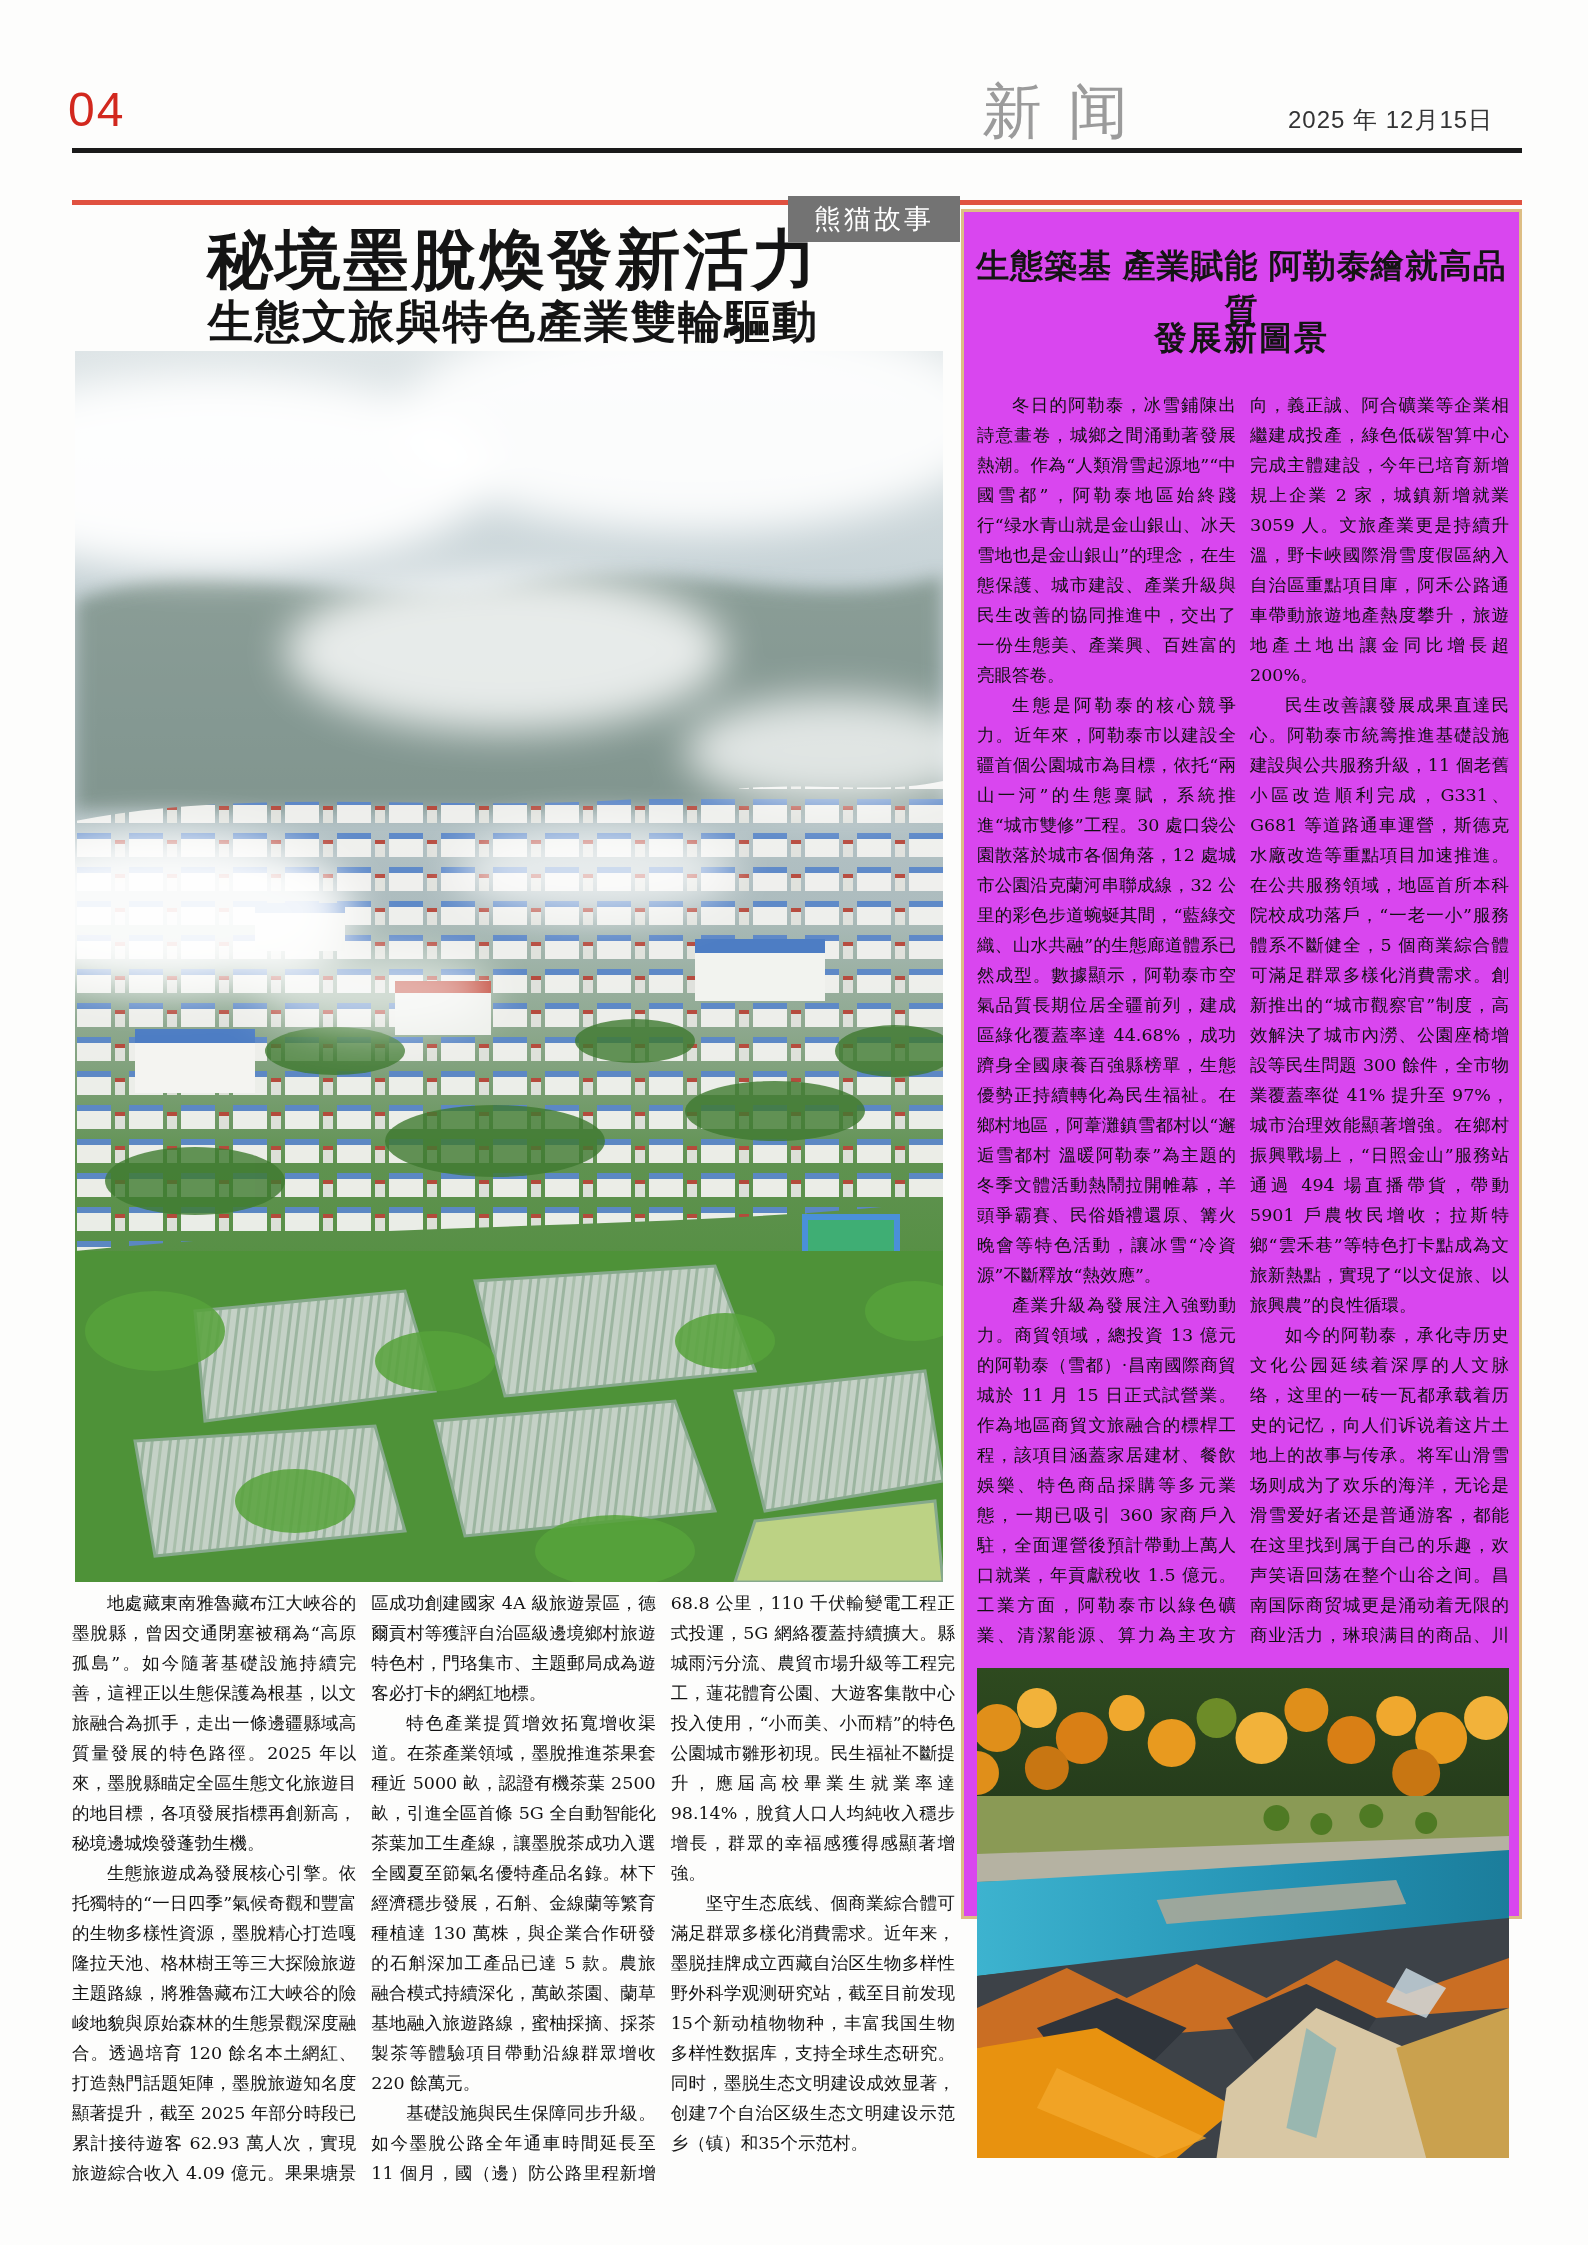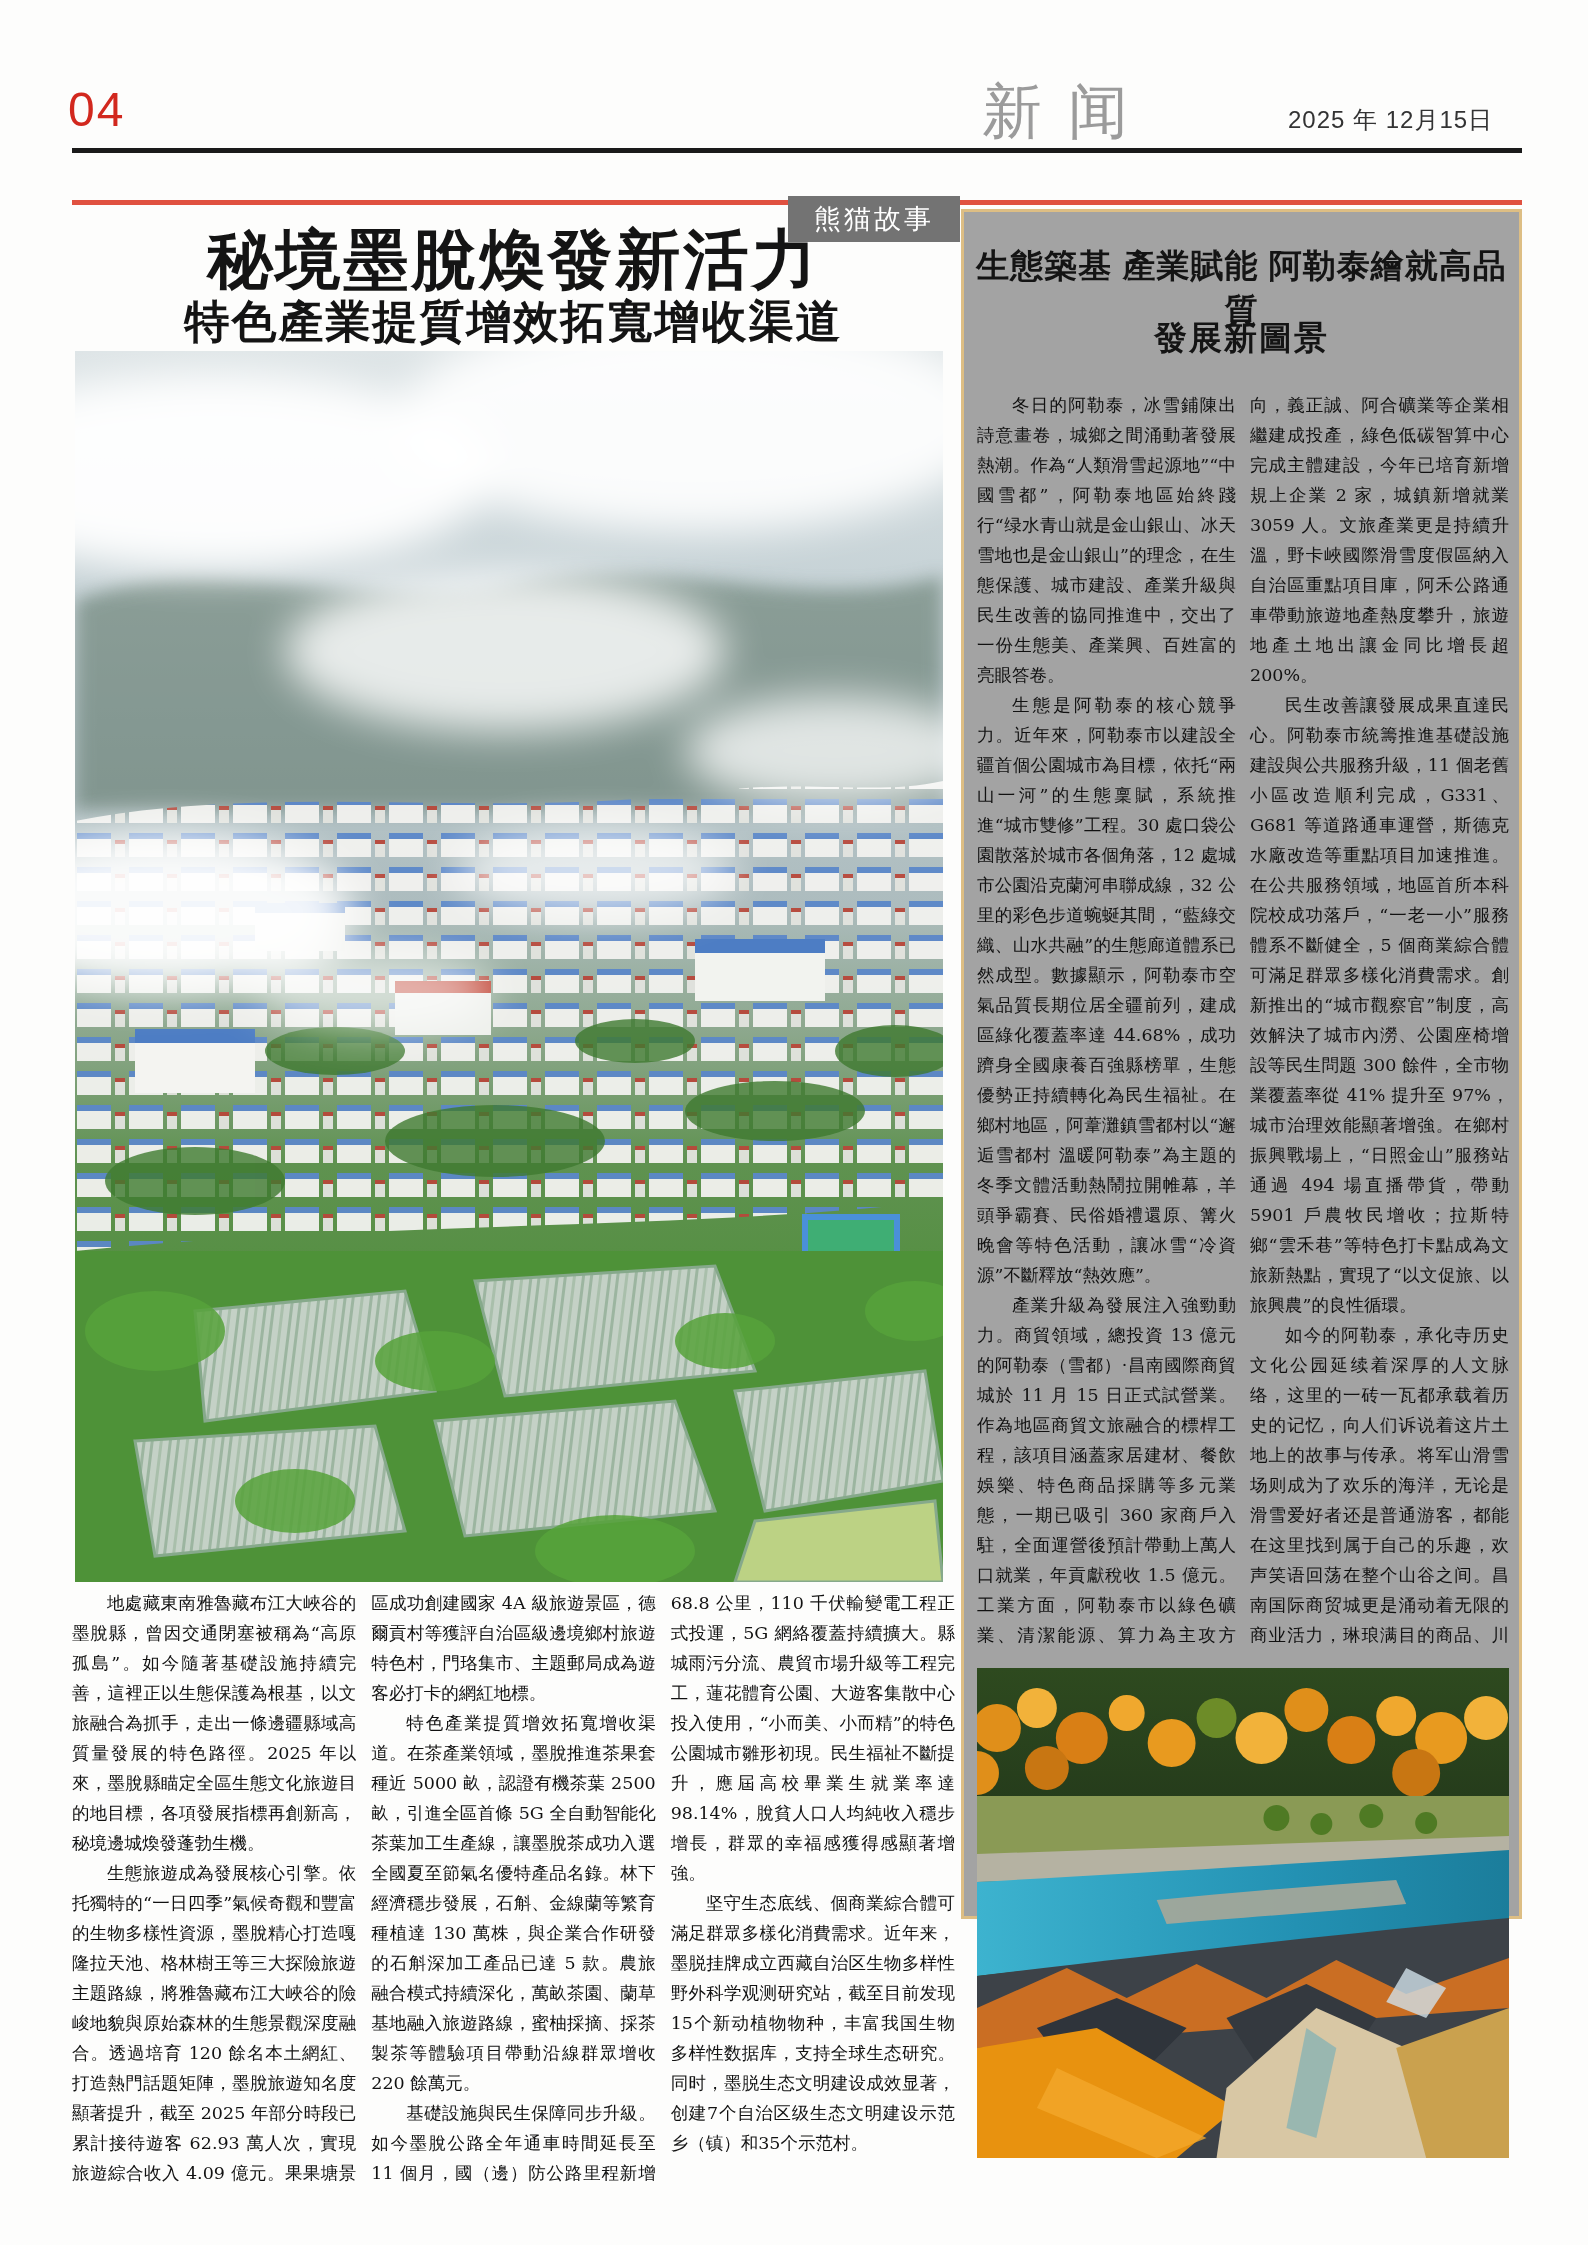--- a/index.html
+++ b/index.html
@@ -26,21 +26,21 @@
   .left-columns{
     left:72px;top:1588px;width:883px;height:622px;overflow:hidden;
     column-count:3;column-gap:15px;
     font-family:"DejaVu Serif","Liberation Serif",serif;
     font-size:17.5px;line-height:30px;text-align:justify;color:#111;
   }
   .left-columns p,.right-columns p{margin:0;text-indent:2em;}
   
   .right-box{
     left:961px;top:209px;width:561px;height:1710px;box-sizing:border-box;
-    border:3px solid #ddbe84;background:#a3a3a3;
+    border:3px solid #ddbe84;background:#d946ef;
   }
   .right-title-1{position:absolute;left:0;top:32px;width:100%;text-align:center;font-size:33px;font-weight:600;color:#141414;letter-spacing:1px;}
   .right-title-2{position:absolute;left:0;top:104px;width:100%;text-align:center;font-size:33px;font-weight:600;color:#141414;letter-spacing:2px;}
   .right-columns{
     position:absolute;left:13px;top:178px;width:532px;height:1264px;overflow:hidden;
     column-count:2;column-gap:14px;
     font-family:"DejaVu Serif","Liberation Serif",serif;
     font-size:17.5px;line-height:30px;text-align:justify;color:#111;
   }
   .right-photo{position:absolute;left:13px;top:1456px;width:532px;height:490px;overflow:hidden;background:#2c4a1e;}
@@ -49,21 +49,21 @@
 <body>
 
 <div class="abs page-number">04</div>
 <div class="abs section-title">新闻</div>
 <div class="abs page-date">2025 年 12月15日</div>
 <div class="abs black-rule"></div>
 <div class="abs red-rule"></div>
 <div class="abs panda-badge">熊猫故事</div>
 
 <h1 class="abs left-title-1" style="margin:0;">秘境墨脫煥發新活力</h1>
-<h2 class="abs left-title-2" style="margin:0;">特色產業提質增效拓寬增收渠道</h2>
+<h2 class="abs left-title-2" style="margin:0;">生態文旅與特色產業雙輪驅動</h2>
 
 <div class="abs left-photo">
   <svg viewBox="0 0 868 1231" preserveAspectRatio="none">
     <defs>
       <linearGradient id="sky" x1="0" y1="0" x2="0" y2="1">
         <stop offset="0" stop-color="#dde4e6"></stop>
           <stop offset="0.30" stop-color="#b9c8cd"></stop>
         <stop offset="0.45" stop-color="#adbcbe"></stop>
           <stop offset="0.56" stop-color="#8aa689"></stop>
         <stop offset="0.66" stop-color="#5f9250"></stop>

